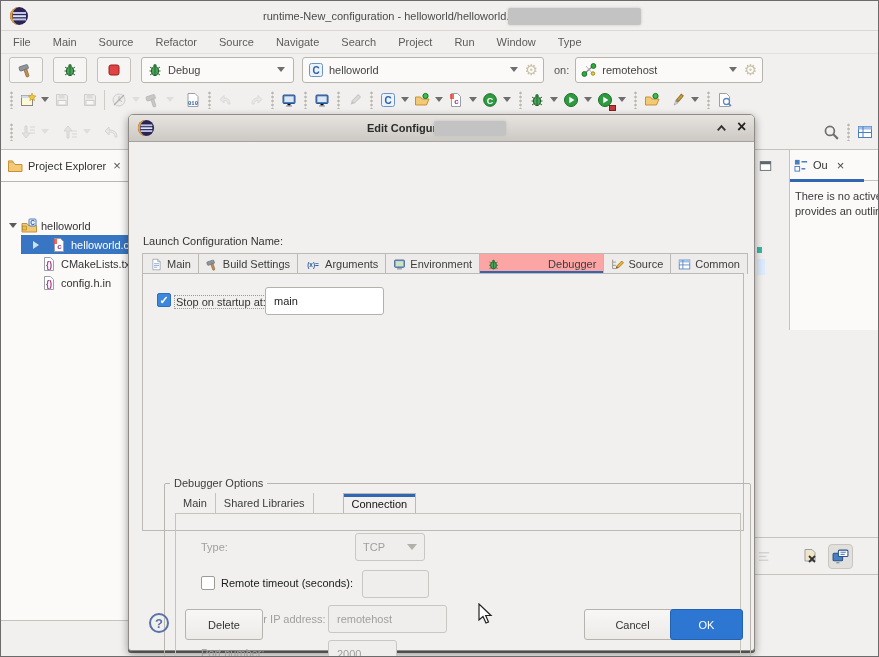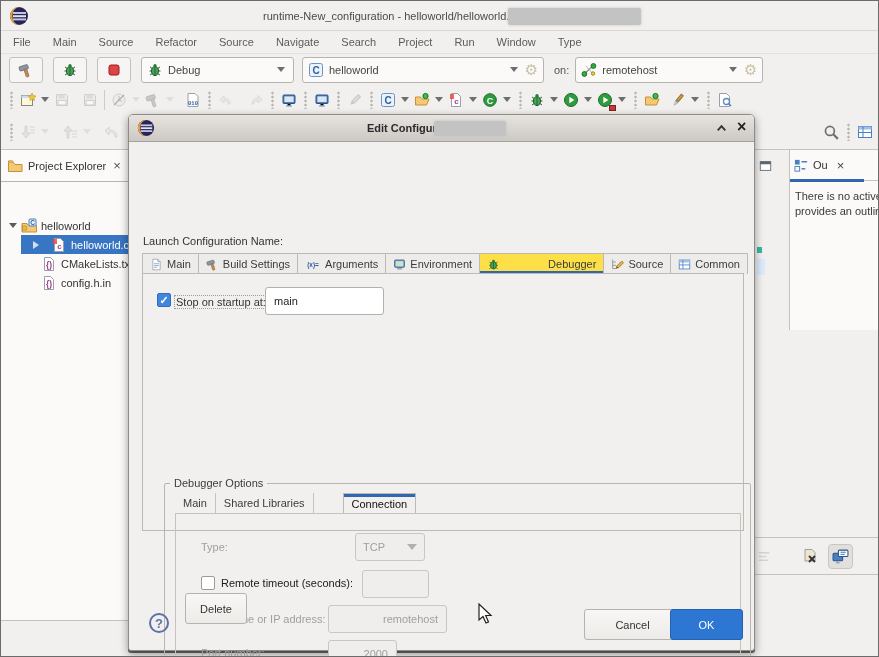--- a/index.html
+++ b/index.html
@@ -51,25 +51,25 @@
   .outline .msg{padding:8px 0 0 5px;color:#3a3a3a;line-height:15px;white-space:nowrap;overflow:hidden;}
   
   .dialog{left:127px;top:113px;width:627px;height:537px;background:#f1f0ee;
     border:1px solid #8f8c87;border-radius:5px 5px 3px 3px;
     box-shadow:0 3px 8px rgba(0,0,0,.4),0 2px 0 #6e6c68;}
   .dtitle{height:27px;border-radius:4px 4px 0 0;background:linear-gradient(#e7e4df,#ccc9c4);
     border-bottom:1px solid #a5a29d;display:flex;align-items:center;padding:0 8px;}
   .dtitle .t{position:absolute;left:238px;top:7px;font-weight:bold;color:#2b2b2b;}
   .dheader{height:66px;background:#fff;border-bottom:1px solid #d8d6d2;padding:10px 0 0 12px;font-weight:bold;color:#1a1a1a;}
   .field{border:1px solid #b3b1ad;border-radius:3px;background:#fff;height:28px;padding:0 8px;font-family:"Liberation Sans",sans-serif;font-size:11px;color:#222;}
-  .field:disabled,.field.dsb{background:#efeeec;border-color:#c9c7c3;color:#9f9f9f;text-align:right;}
+  .field:disabled,.field.dsb{background:#efeeec;border-color:#c9c7c3;color:#9f9f9f;}
   .tabs{position:absolute;left:13px;top:138px;display:flex;align-items:flex-end;height:21px;}
   .tab{display:flex;align-items:center;gap:4px;height:21px;padding:0 7px;border:1px solid #bdbab5;border-bottom:none;background:#edecea;color:#3c3c3c;}
   .tab+.tab{border-left:none;}
-  .tab.on{background:#fde047;box-shadow:inset 0 -3px 0 #3265b2;gap:48px;}
+  .tab.on{background:#fca5a5;box-shadow:inset 0 -3px 0 #3265b2;gap:48px;}
   .tabframe{position:absolute;left:13px;top:158px;width:602px;height:258px;border:1px solid #bdbab5;background:#f1f0ee;}
   .cb{width:14px;height:14px;border:1px solid #9d9b97;border-radius:2px;background:#fff;display:flex;align-items:center;justify-content:center;}
   .cb.on{background:#3d87dd;border-color:#2e6fc0;color:#fff;font-size:11px;font-weight:bold;}
   fieldset.grp{position:absolute;left:21px;top:203px;width:587px;height:206px;border:1px solid #b8b5b0;border-radius:2px;margin:0;padding:0;}
   fieldset.grp legend{margin-left:5px;padding:0 4px;color:#3c3c3c;}
   .itabs{position:absolute;left:10px;top:4px;display:flex;align-items:flex-end;height:20px;}
   .itab{height:20px;padding:0 8px;display:flex;align-items:center;color:#3c3c3c;border-right:1px solid #c6c3bd;}
   .itab.on{border:1px solid #bdbab5;border-bottom:none;background:#f1f0ee;box-shadow:inset 0 3px 0 #3265b2;color:#111;margin-left:29px;}
   .iframe{position:absolute;left:10px;top:24px;width:566px;height:172px;border:1px solid #c6c3bd;}
   .dsblabel{color:#9f9f9f;}
@@ -728,21 +728,21 @@
           <input class="abs field dsb" style="left: 152px; top: 91px; width: 119px;" readonly="" value="remotehost">
           <span class="abs dsblabel" style="left:25px;top:133px">Port number:</span>
           <input class="abs field dsb" style="left: 152px; top: 126px; width: 69px;" readonly="" value="2000">
         </div>
       </fieldset>
     </div>
 
     <div class="abs helpc" style="left:20px;top:498px">
         <span>?</span>
       </div>
-    <button class="abs btn" style="left:56px;top:478px;width:62px">Delete</button>
+    <button class="abs btn" style="left:56px;top:494px;width:78px">Delete</button>
     <button class="abs btn" style="left:455px;top:494px;width:97px">Cancel</button>
     <button class="abs btn primary" style="left:541px;top:494px;width:73px">OK</button>
   </div>
 
   <svg class="abs" style="left:477px;top:602px" width="16" height="22">
     <path d="M1,1 L1,17 L5,13.5 L8,20 L10.5,19 L7.7,12.5 L13,12.5 Z" fill="#fff" stroke="#222" stroke-width="1.2"></path>
   </svg>
 
 </div>
 

